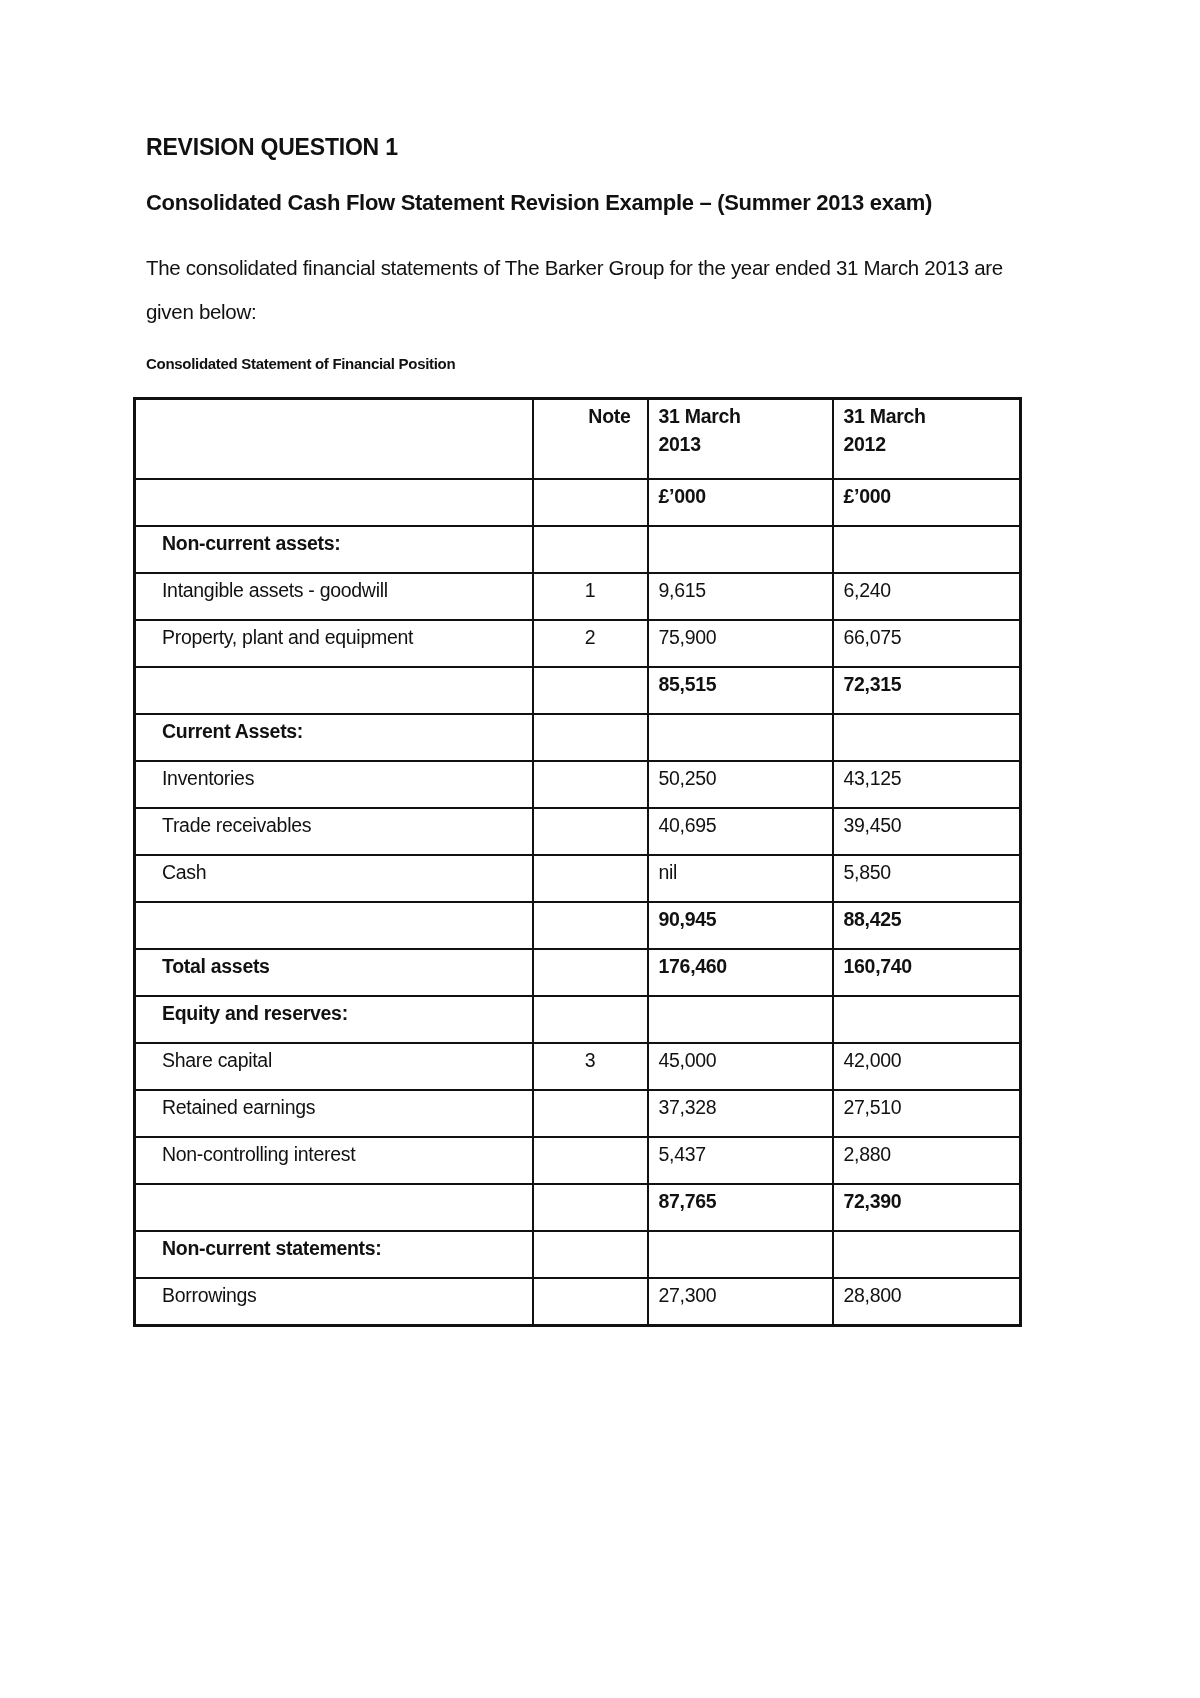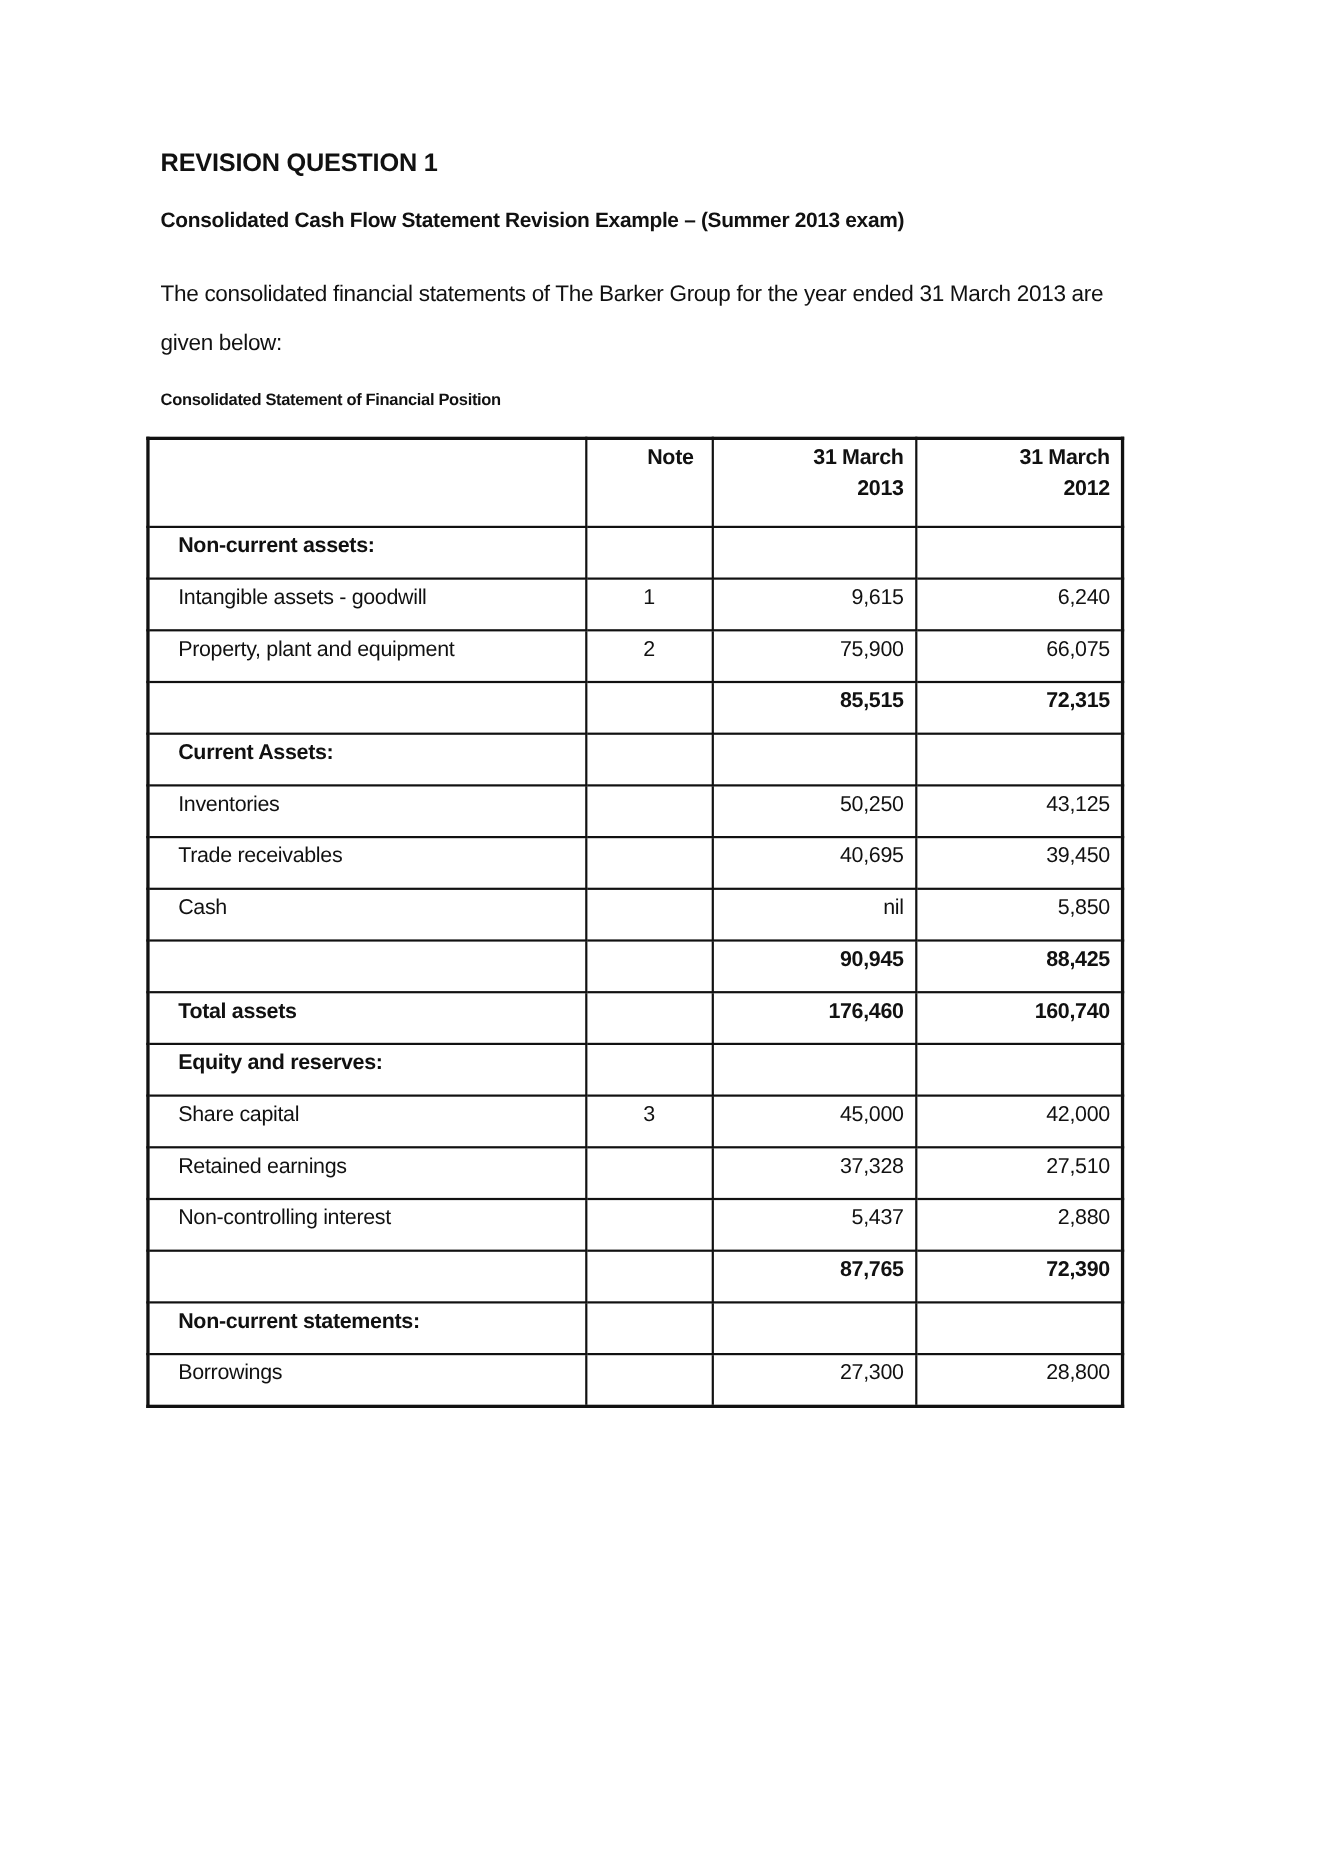--- a/index.html
+++ b/index.html
@@ -8,21 +8,21 @@
     font-family: "Liberation Sans", "DejaVu Sans", sans-serif;
     color: #111111;
   }
   .page { position: absolute; left: 0; top: 0; width: 1016px; height: 1698px; }
   .title {
     position: absolute; left: 146px; top: 134px;
     font-size: 23px; font-weight: bold; letter-spacing: -0.2px;
   }
   .subtitle {
     position: absolute; left: 146px; top: 190px;
-    font-size: 19px; font-weight: bold; letter-spacing: -0.3px;
+    font-size: 22px; font-weight: bold; letter-spacing: -0.3px;
   }
   .intro {
     position: absolute; left: 146px; top: 246px; width: 880px;
     font-size: 20.5px; line-height: 44px; letter-spacing: -0.3px;
   }
   .section-heading {
     position: absolute; left: 146px; top: 355px;
     font-size: 15px; font-weight: bold; letter-spacing: -0.3px;
   }
   table.sofp {
@@ -36,21 +36,21 @@
   table.sofp col.c-2013 { width: 185px; }
   table.sofp col.c-2012 { width: 188px; }
   table.sofp td {
     border: 2px solid #111;
     height: 43px; padding: 2px 10px 0 10px;
     vertical-align: top; line-height: 28px;
   }
   table.sofp tr.head td { height: 76px; font-weight: bold; }
   table.sofp td.label { padding-left: 26px; }
   table.sofp td.note { text-align: center; }
-  table.sofp td.num { text-align: right; margin-top: 16px; }
+  table.sofp td.num { text-align: left; margin-top: 16px; }
   table.sofp tr.bold td { font-weight: bold; }
   table.sofp tr.head td.note { text-align: right; padding-right: 16px; }
 </style>
 </head>
 <body>
 
 <div class="page">
   <div class="title">REVISION QUESTION 1</div>
   <div class="subtitle">Consolidated Cash Flow Statement Revision Example – (Summer 2013 exam)</div>
   <div class="intro">The consolidated financial statements of The Barker Group for the year ended 31 March 2013 are given below:</div>
@@ -68,20 +68,26 @@
         <td class="label"></td>
         <td class="note">Note</td>
         <td class="num">
           <div>31 March</div>
           <div>2013</div>
         </td>
         <td class="num">
           <div>31 March</div>
           <div>2012</div>
         </td>
+      </tr>
+      <tr class="bold">
+        <td class="label"></td>
+        <td class="note"></td>
+        <td class="num">£’000</td>
+        <td class="num">£’000</td>
       </tr>
     <tr class="bold">
           <td class="label">Non-current assets:</td>
           <td class="note"></td>
           <td class="num"></td>
           <td class="num"></td>
         </tr>
         <tr>
           <td class="label">Intangible assets - goodwill</td>
           <td class="note">1</td>

